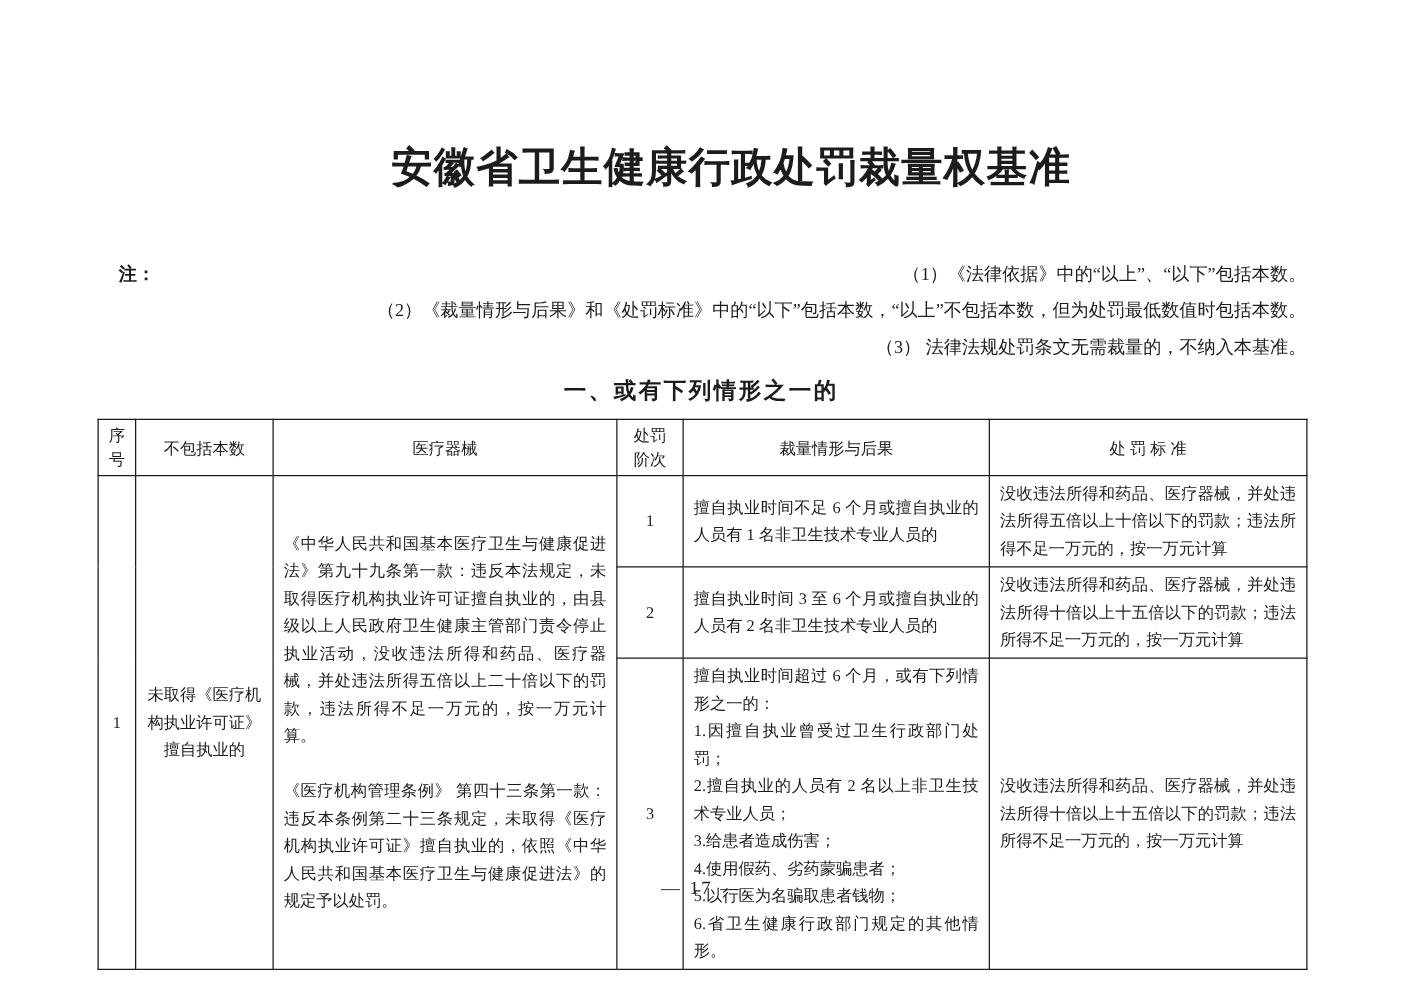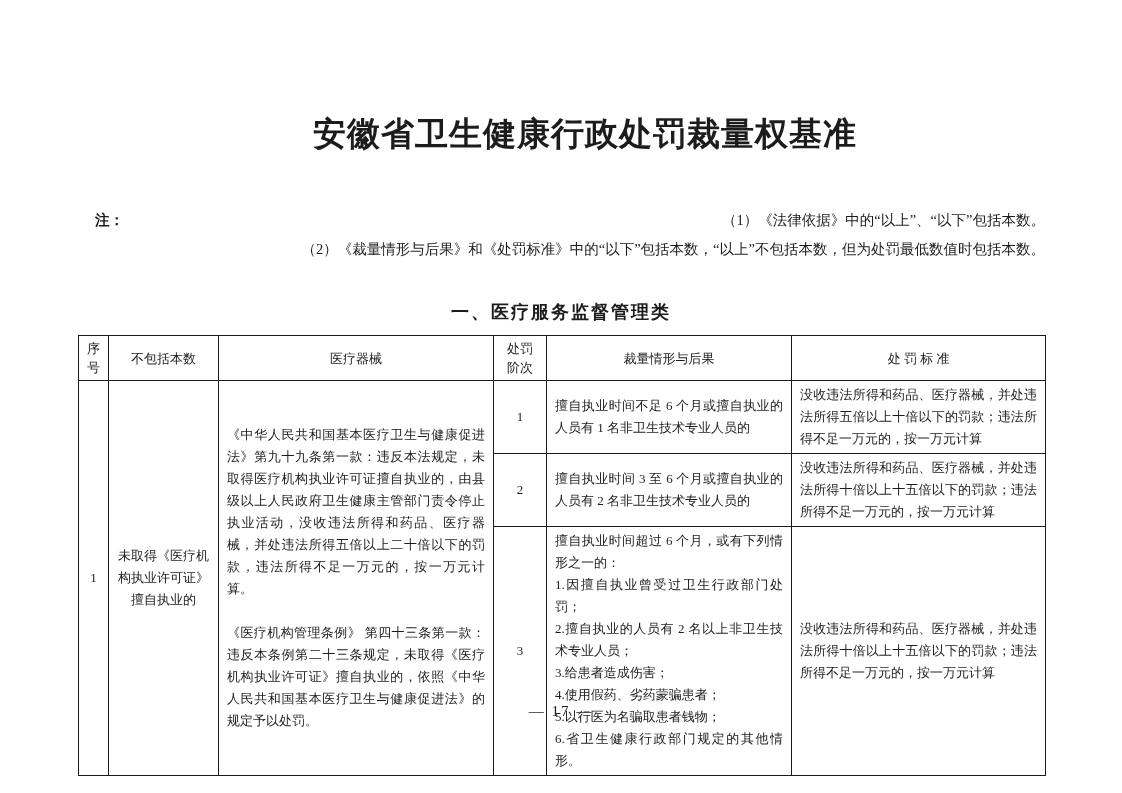--- a/index.html
+++ b/index.html
@@ -107,24 +107,25 @@
 
 <div class="page">
 
   <h1 class="doc-title">安徽省卫生健康行政处罚裁量权基准</h1>
 
   <div class="notes">
     <span class="notes-label">注：</span>
     <div class="notes-lines">
       <div class="note-line">（1）《法律依据》中的“以上”、“以下”包括本数。</div>
       <div class="note-line">（2）《裁量情形与后果》和《处罚标准》中的“以下”包括本数，“以上”不包括本数，但为处罚最低数值时包括本数。</div>
+      <div class="note-line">（3） 法律法规处罚条文无需裁量的，不纳入本基准。</div>
     </div>
   </div>
 
-  <h2 class="section-title">一、医疗服务监督管理类</h2>
+  <h2 class="section-title">一、或有下列情形之一的</h2>
 
   <table class="rules-table">
     <colgroup>
       <col style="width:30px">
       <col style="width:110px">
       <col style="width:275px">
       <col style="width:53px">
       <col style="width:245px">
       <col style="width:254px">
     </colgroup>

